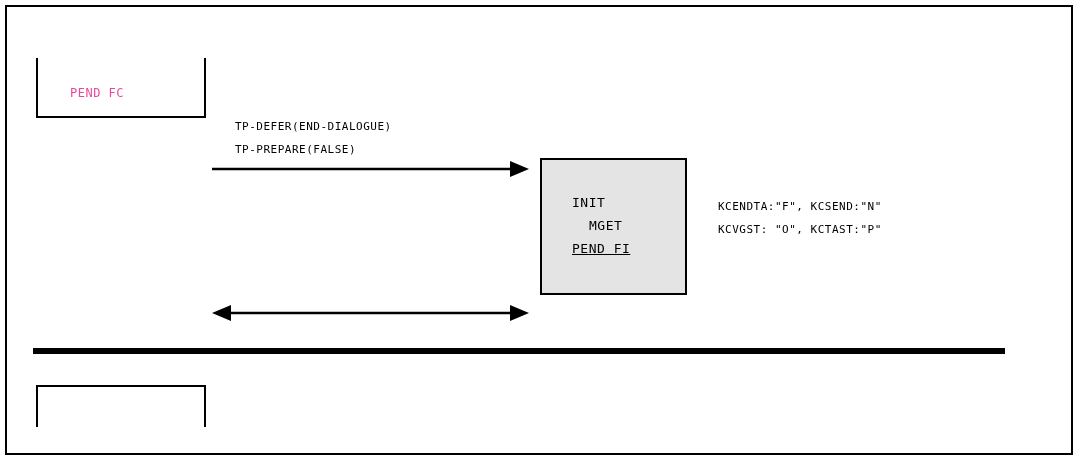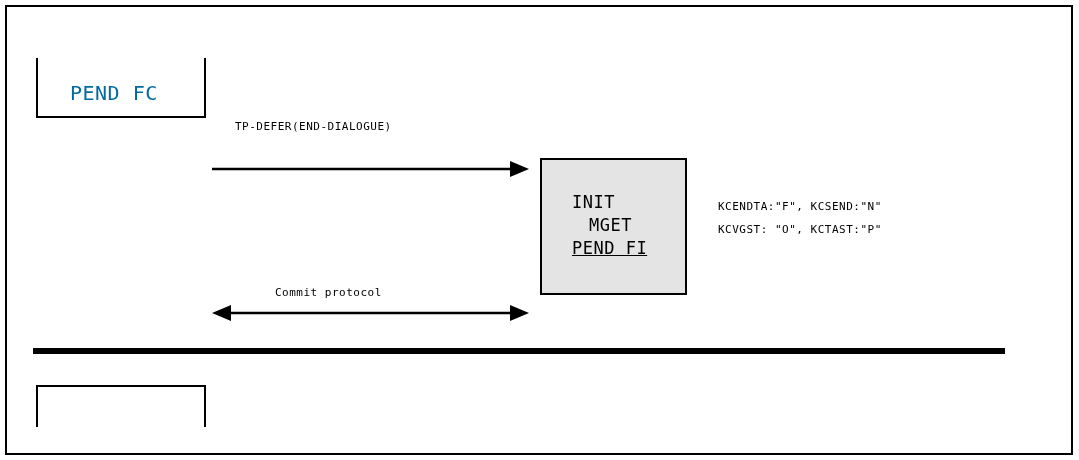--- a/index.html
+++ b/index.html
@@ -41,37 +41,37 @@
     position: absolute;
     box-sizing: border-box;
     border-left: 2px solid #000;
     border-right: 2px solid #000;
     border-top: 2px solid #000;
     border-bottom: none;
   }
   .box-label {
     position: absolute;
     white-space: pre;
-    color: #0369a1;
-    font-size: 20px;
+    color: #ec4899;
+    font-size: 12px;
     line-height: 21px;
     letter-spacing: 0.5px;
   }
   
   .gray-box {
     position: absolute;
     box-sizing: border-box;
     background: #e4e4e4;
     border: 2px solid #000;
   }
   .gray-box-text {
     position: absolute;
     white-space: pre;
     color: #000;
-    font-size: 17px;
+    font-size: 13px;
     line-height: 23px;
     letter-spacing: 0.5px;
   }
   
   .mono-text {
     position: absolute;
     white-space: pre;
     color: #000;
     font-size: 11px;
     line-height: 23px;
@@ -92,35 +92,35 @@
 <body>
 
 <div id="canvas">
 
   <div id="frame"></div>
 
   <div class="open-top-box" style="left:36px; top:58px; width:170px; height:60px;"></div>
   <div class="box-label" style="left:70px; top:83px;">PEND FC</div>
 
   <div class="mono-text" style="left:235px; top:115px;">TP-DEFER(END-DIALOGUE)</div>
+  <div class="mono-text" style="left:235px; top:138px;">TP-PREPARE(FALSE)</div>
 
   <svg class="arrow-svg" style="left:210px; top:158px;" width="322" height="22" viewBox="0 0 322 22">
     <line x1="2" y1="11" x2="300" y2="11" stroke="#000000" stroke-width="2.4"></line>
     <polygon points="300,3 319,11 300,19" fill="#000000"></polygon>
   </svg>
 
   <div class="gray-box" style="left:540px; top:158px; width:147px; height:137px;"></div>
   <div class="gray-box-text" style="left:572px; top:191px;">INIT</div>
   <div class="gray-box-text" style="left:572px; top:214px;padding-left:17px;">MGET</div>
   <div class="gray-box-text" style="left:572px; top:237px;text-decoration:underline;">PEND FI</div>
 
   <div class="mono-text" style="left:718px; top:195px;">KCENDTA:"F", KCSEND:"N"</div>
   <div class="mono-text" style="left:718px; top:218px;">KCVGST: "O", KCTAST:"P"</div>
 
-  <div class="mono-text" style="left:275px; top:281px;">Commit protocol</div>
 
   <svg class="arrow-svg" style="left:210px; top:302px;" width="322" height="22" viewBox="0 0 322 22">
     <line x1="20" y1="11" x2="301" y2="11" stroke="#000000" stroke-width="2.4"></line>
     <polygon points="21,3 2,11 21,19" fill="#000000"></polygon>
     <polygon points="300,3 319,11 300,19" fill="#000000"></polygon>
   </svg>
 
   <div class="thick-rule" style="left:33px; top:348px; width:972px; height:6px;"></div>
 
   <div class="open-bottom-box" style="left:36px; top:385px; width:170px; height:42px;"></div>

